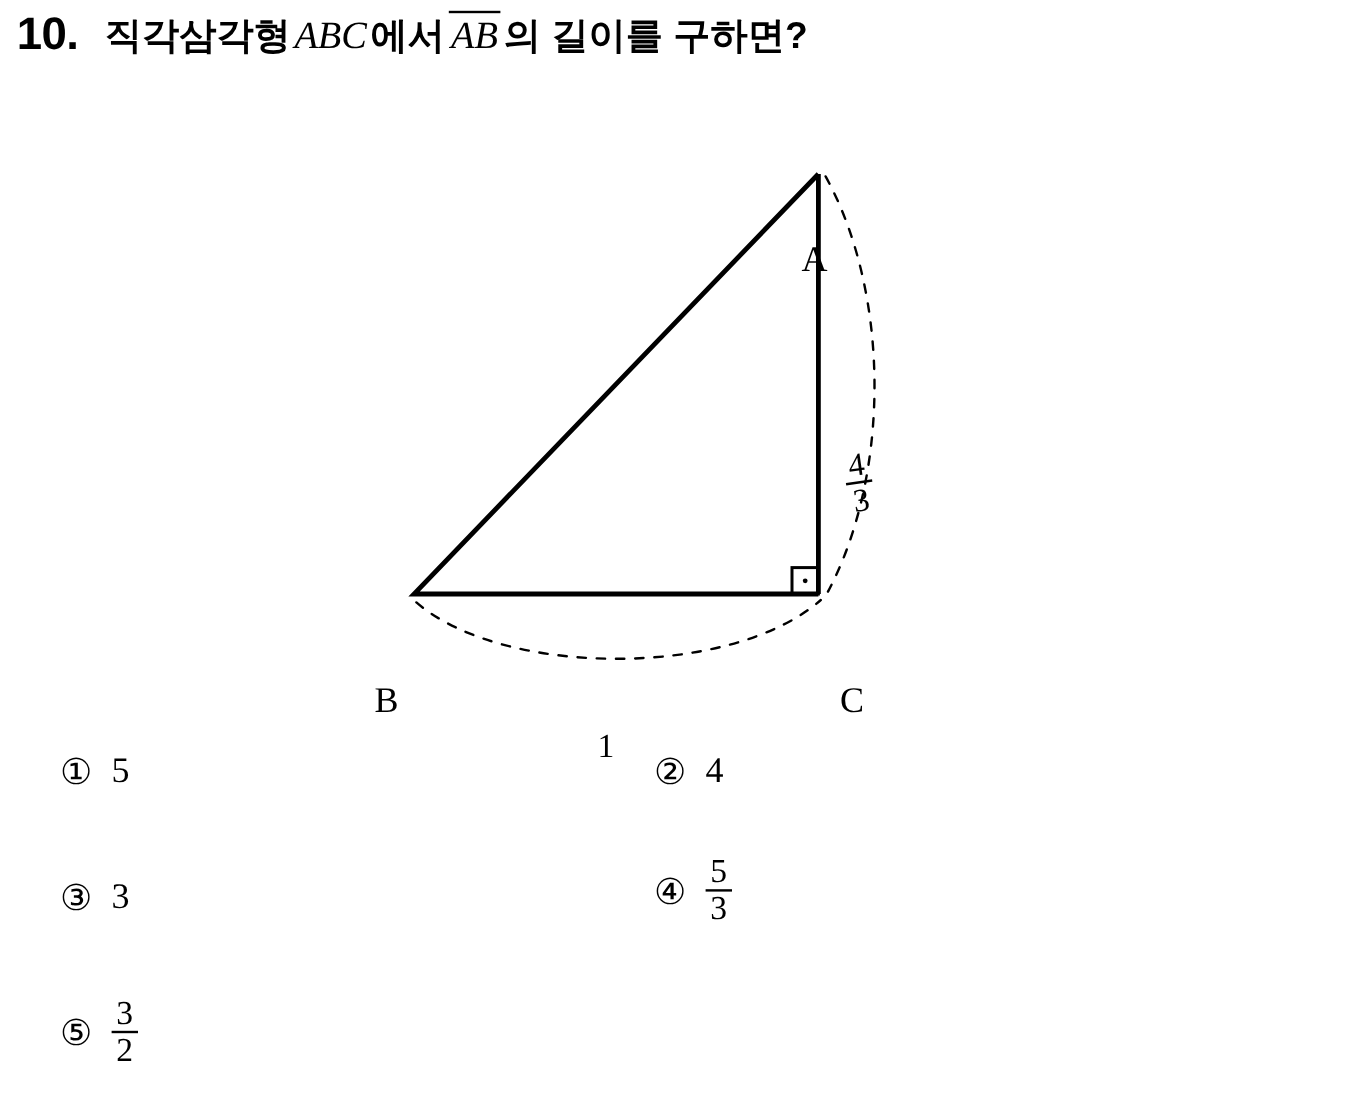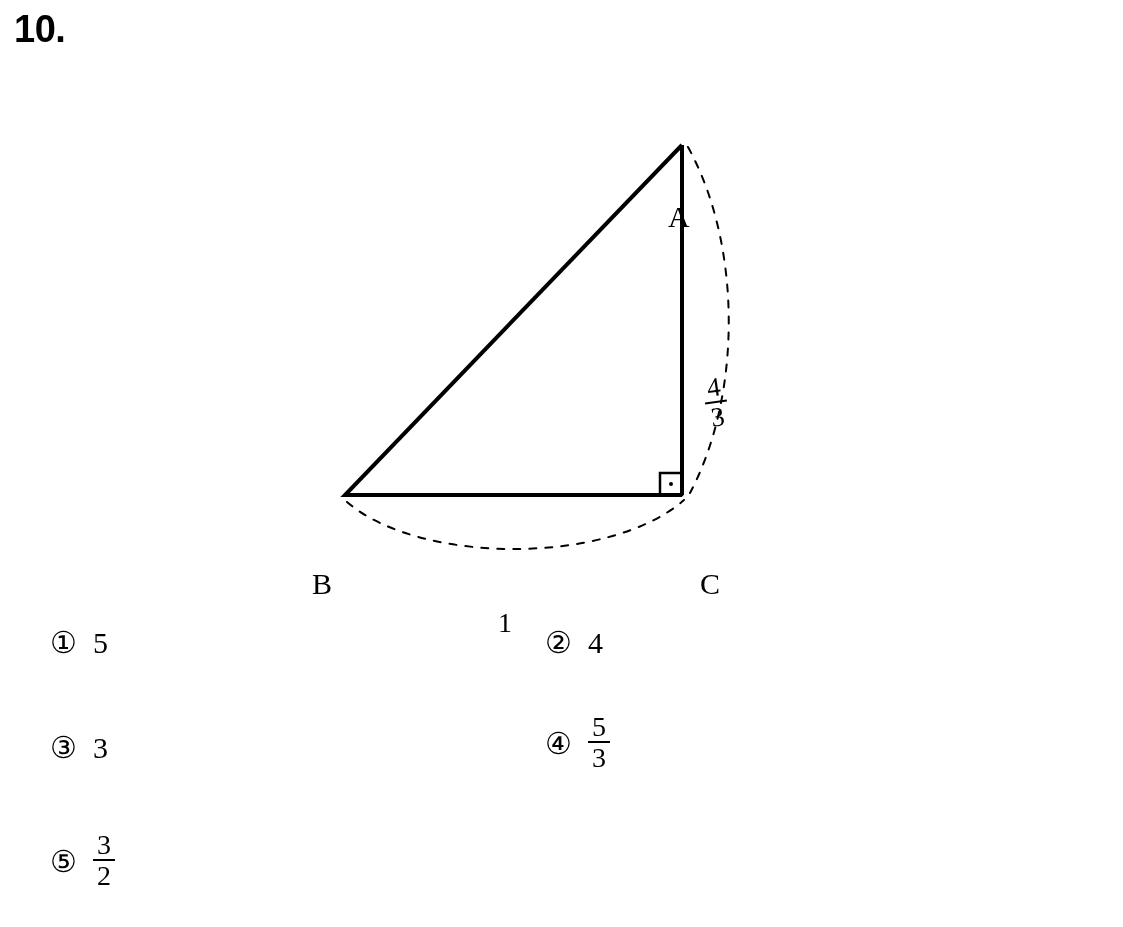--- a/index.html
+++ b/index.html
@@ -123,20 +123,27 @@
   #choice-2 { left: 545px; top: 25px; }
   #choice-3 { left: 50px; top: 130px; }
   #choice-4 { left: 545px; top: 112px; }
   #choice-5 { left: 50px; top: 230px; }
 </style>
 </head>
 <body>
 
 <div id="question-header">
   <span id="question-number">10.</span>
+  <span id="question-text">
+    <span class="kr">직각삼각형</span>
+    <span class="mathitalic">ABC</span>
+    <span class="kr">에서</span>
+    <span class="overline-seg">AB</span>
+    <span class="kr">의 길이를 구하면?</span>
+  </span>
 </div>
 
 <div id="figure">
   <svg width="560" height="490" viewBox="0 0 560 490">
 
     <polyline points="432,50 95,400 432,400" fill="none" stroke="#000000" stroke-width="4"></polyline>
     <line x1="432" y1="50" x2="432" y2="400" stroke="#000000" stroke-width="4"></line>
 
     <rect x="410" y="378" width="22" height="22" fill="none" stroke="#000000" stroke-width="2.5"></rect>
     <circle cx="421" cy="389" r="2" fill="#000000"></circle>

